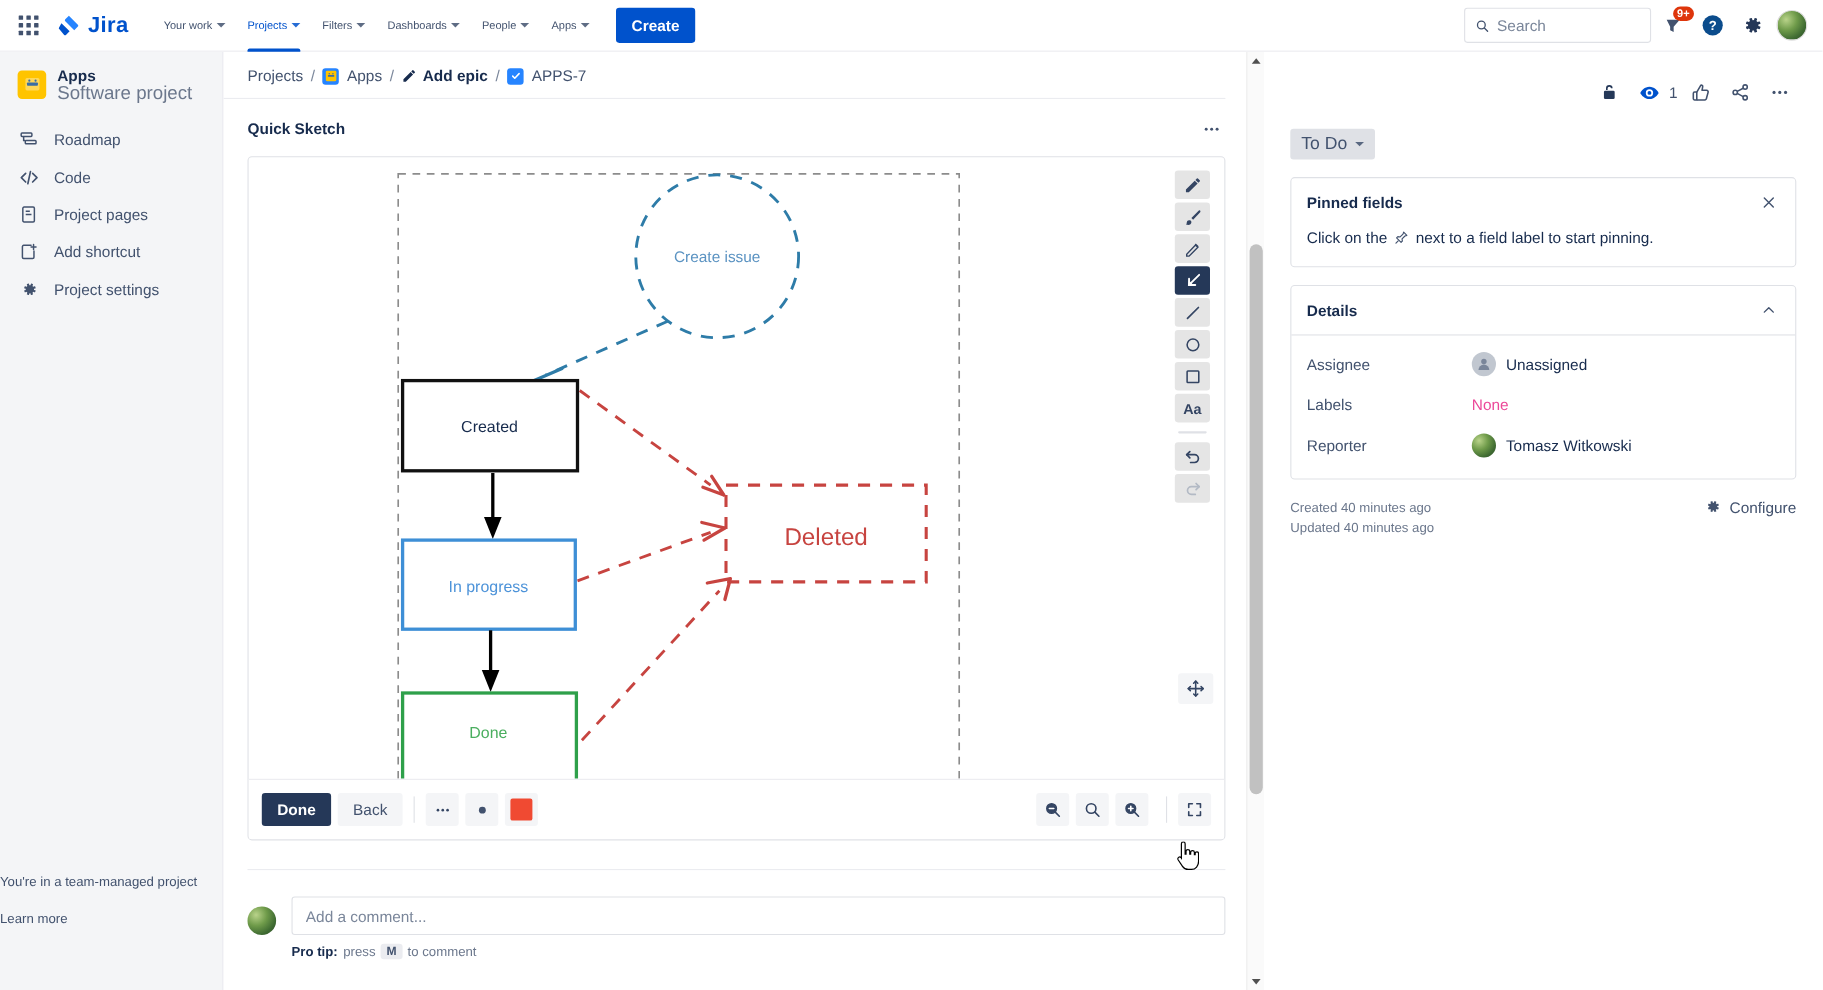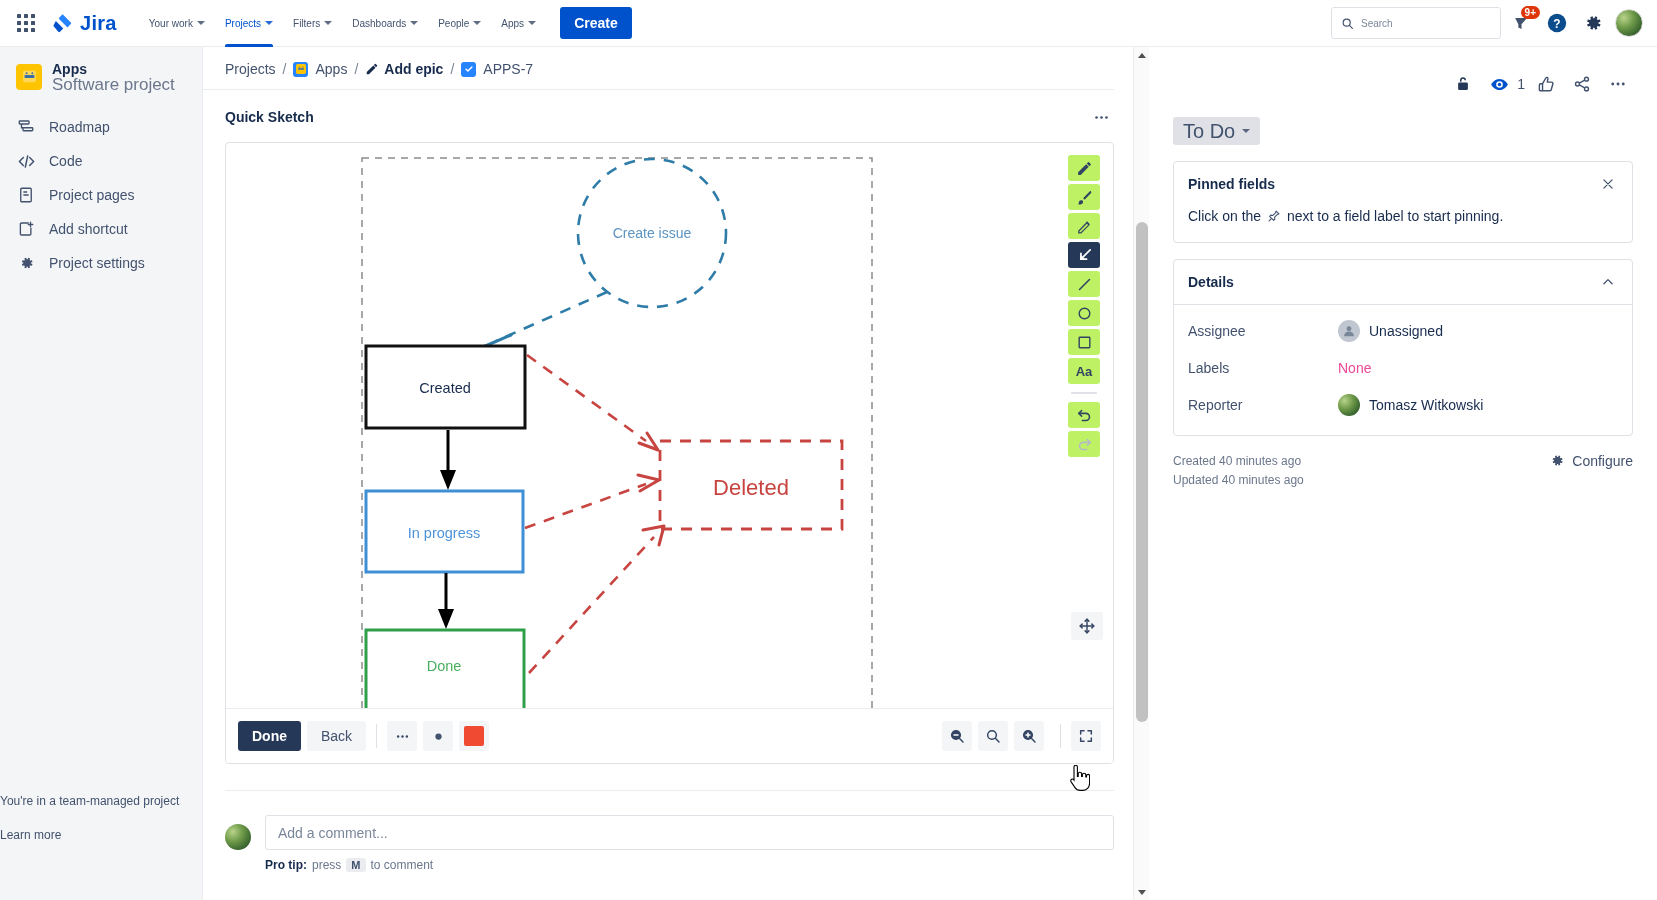--- a/index.html
+++ b/index.html
@@ -40,21 +40,21 @@
     margin-left: 14px; background: #0052CC; color: #fff; border: none; border-radius: 3px;
     height: 32px; padding: 0 14px; font-size: 14px; font-weight: 600; cursor: pointer;
     font-family: inherit;
   }
   .nav-right { margin-left: auto; display: flex; align-items: center; gap: 4px; padding-right: 12px; }
   .searchbox {
     width: 170px; height: 32px; border: 1px solid #DFE1E6; border-radius: 3px;
     display: flex; align-items: center; gap: 7px; padding: 0 9px; background: #fff; cursor: text;
   }
   .searchbox input {
-    border: none; outline: none; font-size: 10px; color: #42526E; width: 100%;
+    border: none; outline: none; font-size: 14px; color: #42526E; width: 100%;
     font-family: inherit; background: transparent;
   }
   .searchbox input::placeholder { color: #7A869A; }
   .iconbtn { width: 32px; height: 32px; border-radius: 50%; display: flex; align-items: center;
     justify-content: center; cursor: pointer; position: relative; }
   .badge {
     position: absolute; top: -1px; right: -3px; background: #DE350B; color: #fff;
     font-size: 10px; font-weight: 700; border-radius: 8px; padding: 1px 4px; line-height: 11px;
     min-width: 18px; text-align: center;
   }
@@ -119,21 +119,21 @@
   .sketch-svg { position: absolute; left: 0; top: 0; }
 
   
   .draw-tools {
     position: absolute; right: 10px; top: 8px; width: 38px; background: #fff;
     display: flex; flex-direction: column; align-items: center; gap: 3px; padding: 4px 0;
     z-index: 5;
   }
   .tool {
     width: 32px; height: 26px; border-radius: 3px; display: flex; align-items: center;
-    justify-content: center; cursor: pointer; background: #bef264; color: #344563;
+    justify-content: center; cursor: pointer; background: #e5e5e5; color: #344563;
   }
   .tool.selected { background: #253858; color: #fff; }
   .tool.disabled { color: #B3BAC5; }
   .tool-sep { width: 26px; height: 2px; background: #DFE1E6; margin: 5px 0; border-radius: 1px; }
   .pan-tool {
     position: absolute; right: 10px; bottom: 68px; width: 32px; height: 28px;
     background: #F4F5F7; border-radius: 3px; display: flex; align-items: center;
     justify-content: center; cursor: pointer; color: #344563; z-index: 5;
   }
 
@@ -200,21 +200,21 @@
     background: #fff; padding: 0 24px; overflow: hidden;
   }
   .rp-actions { display: flex; align-items: center; justify-content: flex-end; gap: 6px;
     padding-top: 22px; }
   .rp-ico { width: 30px; height: 30px; border-radius: 3px; display: flex; align-items: center;
     justify-content: center; cursor: pointer; color: #42526E; }
   .watch-group { display: flex; align-items: center; gap: 3px; cursor: pointer; }
   .watch-count { font-size: 14px; color: #42526E; }
   .status-pill {
     margin-top: 18px; display: inline-flex; align-items: center; gap: 7px; background: #DFE1E6;
-    border-radius: 3px; height: 28px; padding: 0 10px; font-size: 20px; font-weight: 500;
+    border-radius: 3px; height: 28px; padding: 0 10px; font-size: 16px; font-weight: 500;
     color: #42526E; cursor: pointer;
   }
   .panel-card { border: 1px solid #DFE1E6; border-radius: 4px; margin-top: 16px; background: #fff; }
   .pc-head { display: flex; align-items: center; padding: 12px 14px; }
   .pc-title { font-size: 14px; font-weight: 600; color: #172B4D; }
   .pc-x { margin-left: auto; cursor: pointer; color: #42526E; width: 20px; height: 20px;
     display: flex; align-items: center; justify-content: center; }
   .pc-body { padding: 0 14px 14px 14px; font-size: 14px; color: #172B4D; line-height: 20px; }
   .pin-ico { display: inline-block; vertical-align: -2px; margin: 0 2px; }
   .pc-divider { border-top: 1px solid #DFE1E6; }

